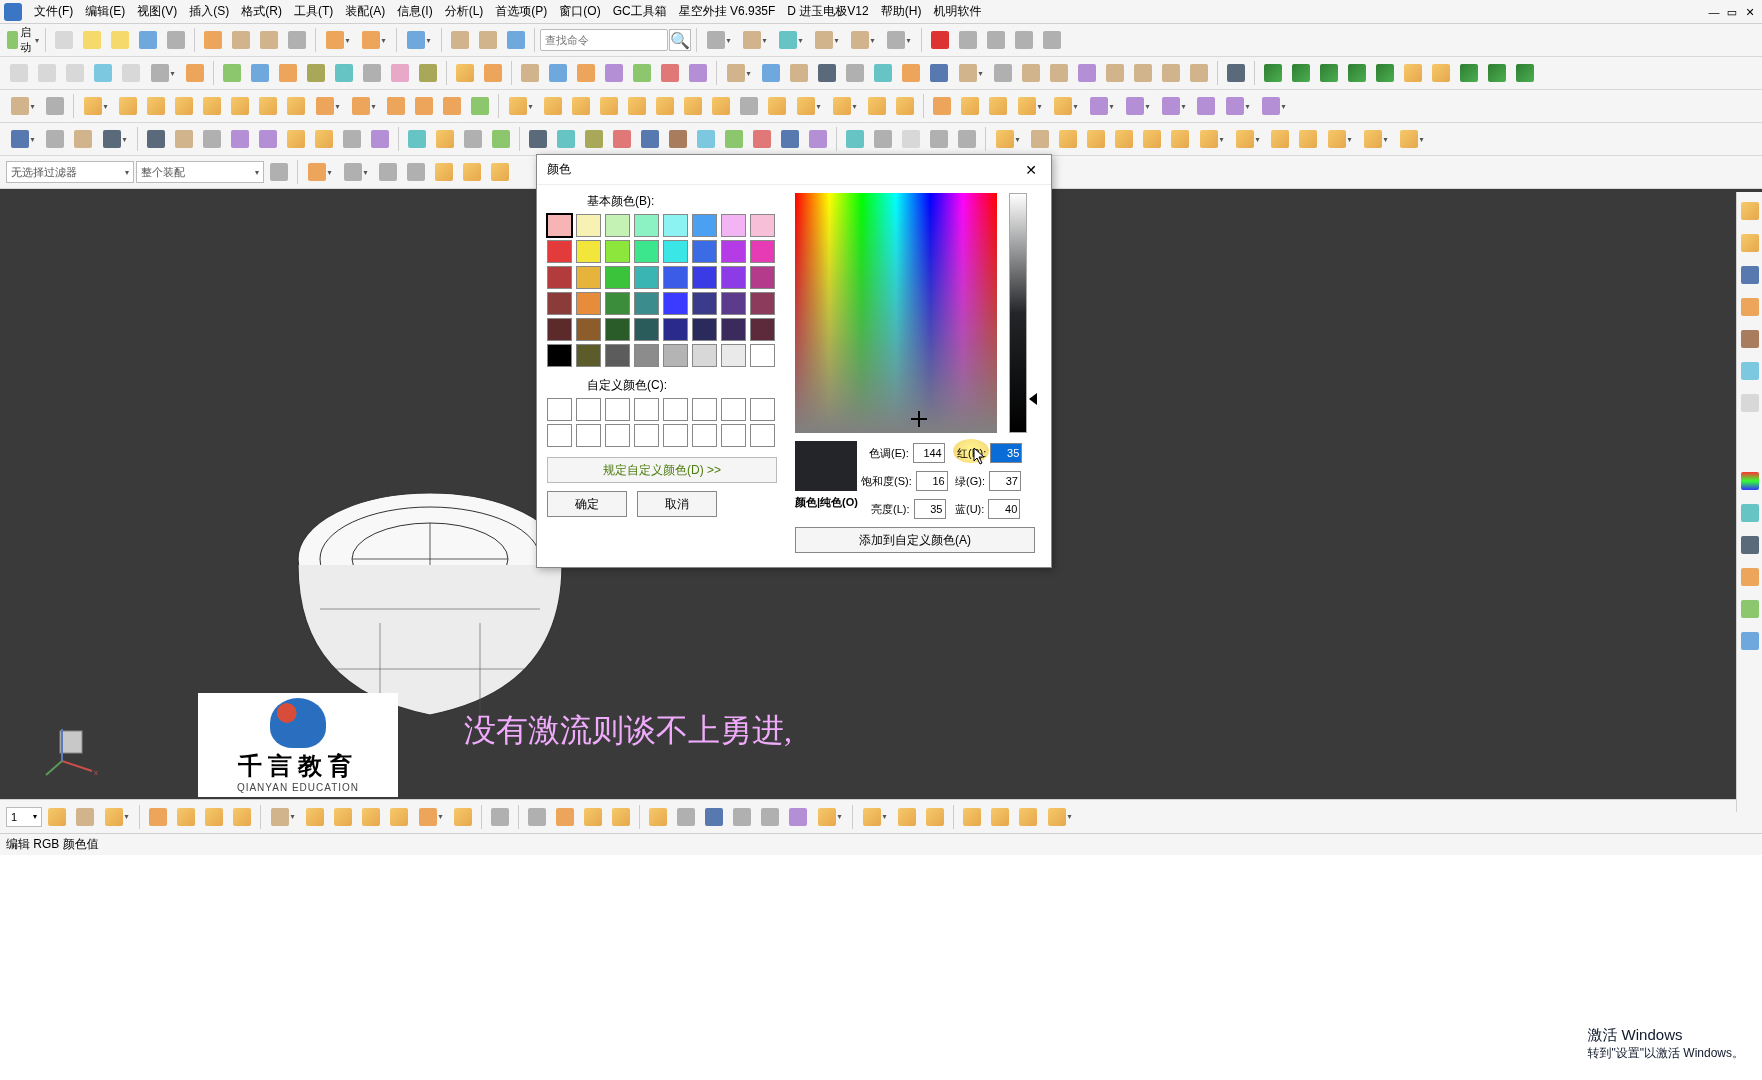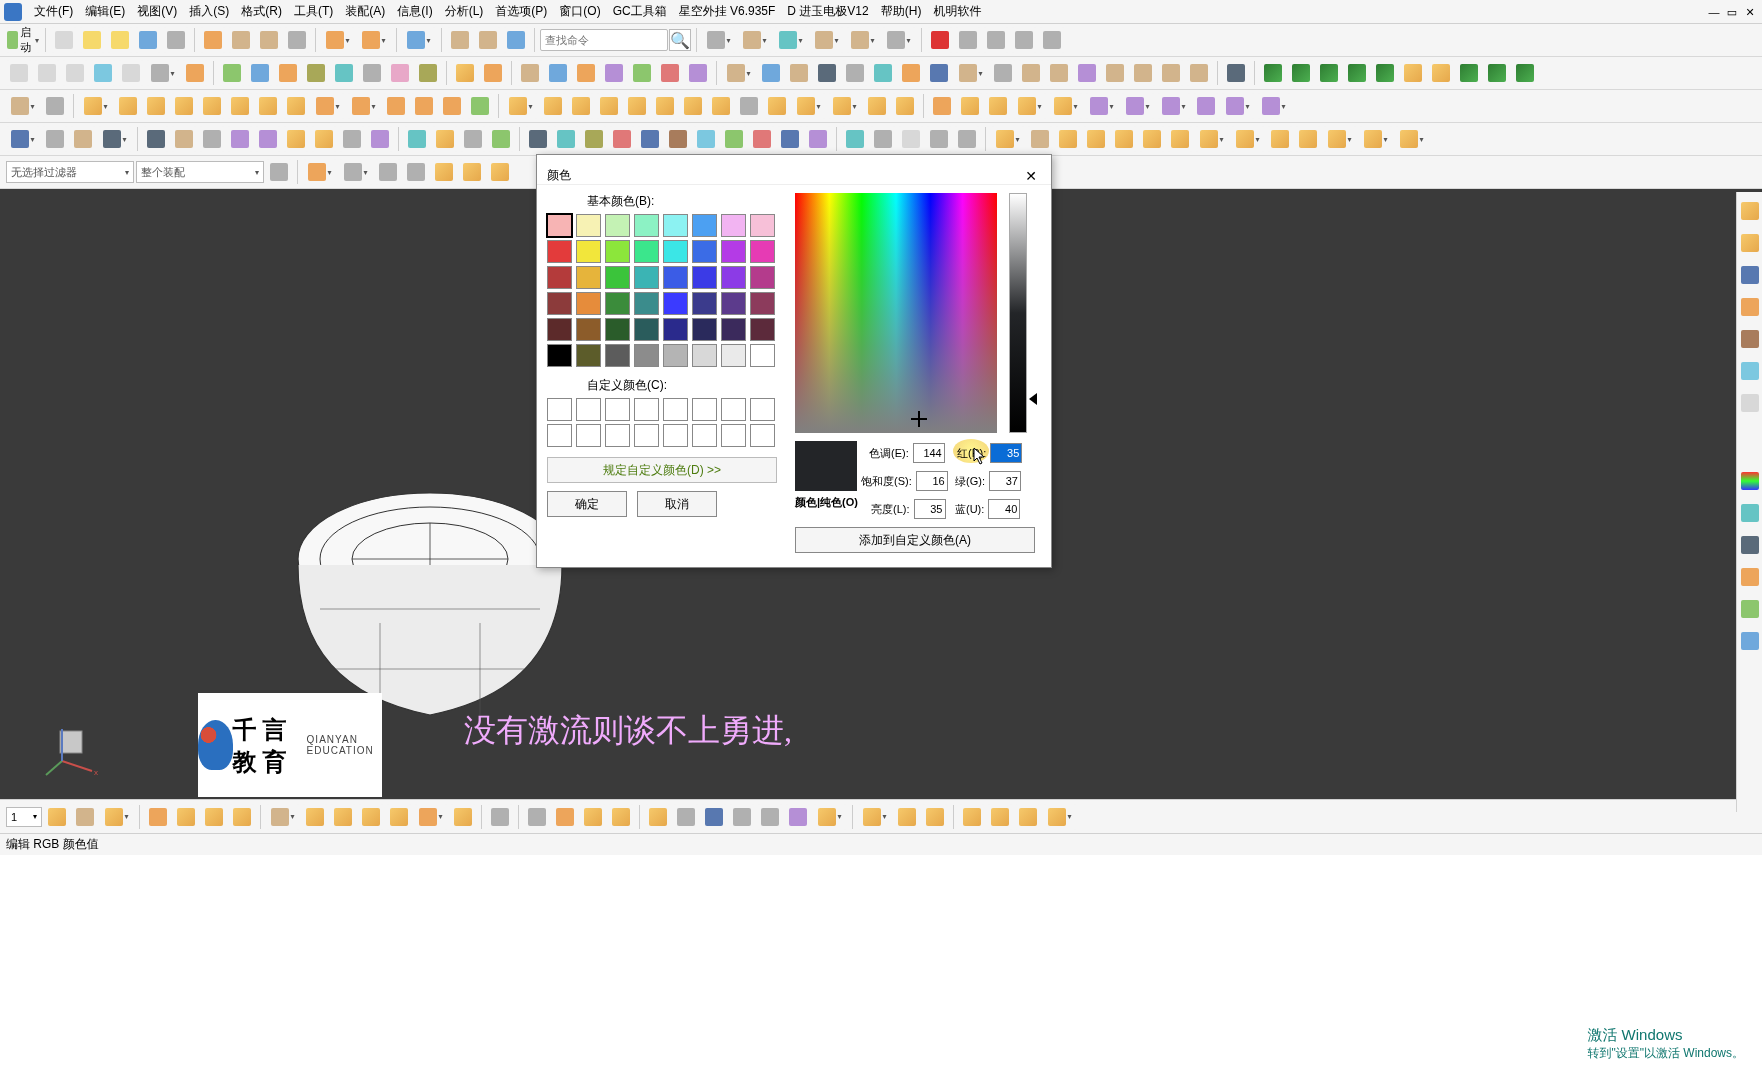--- a/index.html
+++ b/index.html
@@ -43,45 +43,45 @@
 .c-lightgray { background: #d8d8d8; }
 .c-olive { background: #a8a858; }
 .c-navy { background: #5878b0; }
 .c-excel { background: linear-gradient(135deg,#2e7d32,#4caf50); }
 .c-gold { background: linear-gradient(135deg,#f6c96b,#e6a84b); }
 
 
 .viewport { position: relative; background: #3a3a3a; height: 610px; overflow: hidden; }
 .model { position: absolute; left: 290px; top: 280px; width: 280px; height: 260px; }
 .coord { position: absolute; left: 42px; bottom: 18px; width: 60px; height: 60px; }
-.logo-card { position: absolute; left: 198px; bottom: 2px; width: 184px; height: 104px; background: #fff; display: flex; flex-direction: row; align-items: center; justify-content: center; }
+.logo-card { position: absolute; left: 198px; bottom: 2px; width: 200px; height: 104px; background: #fff; display: flex; flex-direction: column; align-items: center; justify-content: center; }
 .logo-card .glyph { width: 56px; height: 50px; background: radial-gradient(circle at 30% 30%, #d84d3a 0 18%, transparent 19%), linear-gradient(135deg,#2a6fbf,#2a6fbf); border-radius: 50% 50% 40% 40%; position: relative; }
 .logo-card .zh { font-size: 24px; font-weight: bold; margin-top: 2px; letter-spacing: 6px; }
 .logo-card .en { font-size: 10px; letter-spacing: 1px; color: #444; }
 .caption { position: absolute; color: #f0abfc; font-size: 32px; font-family: Liberation Serif, serif; }
 .cap1 { left: 464px; bottom: 46px; }
 .cap2 { left: 756px; bottom: 8px; }
 
 
 .right-bar { position: absolute; right: 0; top: 192px; width: 26px; background: #f5f5f5; border-left: 1px solid #d0d0d0; }
 .right-bar .rbtn { width: 24px; height: 26px; margin: 6px auto; display: flex; align-items: center; justify-content: center; }
 .right-bar .rbtn .ico { width: 18px; height: 18px; border-radius: 2px; }
 
 
 .bottom-bar { height: 34px; background: #f5f5f5; border-top: 1px solid #d0d0d0; display: flex; align-items: center; padding: 0 6px; gap: 2px; }
 .page-combo { width: 36px; height: 20px; border: 1px solid #bbb; background: #fff; font-size: 11px; display: flex; align-items: center; padding: 0 4px; }
 
 
 .status { height: 22px; background: #f5f5f5; border-top: 1px solid #d0d0d0; font-size: 12px; padding: 2px 6px; display: flex; align-items: center; }
-.activate { position: absolute; right: 18px; bottom: 18px; color: #0f766e; font-size: 15px; text-align: left; }
+.activate { position: absolute; right: 18px; bottom: 18px; color: #0f172a; font-size: 15px; text-align: left; }
 .activate .line2 { font-size: 12px; }
 
 
 .dialog { position: absolute; left: 536px; top: 154px; width: 516px; height: 414px; background: #fff; border: 1px solid #888; box-shadow: 2px 2px 8px rgba(0,0,0,.3); }
-.dlg-title { height: 30px; background: #fff; display: flex; align-items: flex-end; padding: 0 10px; border-bottom: 1px solid #eee; font-size: 12px; }
+.dlg-title { height: 30px; background: #fff; display: flex; align-items: center; padding: 0 10px; border-bottom: 1px solid #eee; font-size: 12px; }
 .dlg-title .close { margin-left: auto; font-size: 14px; cursor: pointer; width: 20px; text-align: center; }
 .dlg-body { padding: 8px 10px; font-size: 12px; display: flex; gap: 10px; }
 .dlg-left { width: 238px; }
 .dlg-left label { display: block; margin-bottom: 4px; margin-left: 40px; }
 .swatch-grid { display: grid; grid-template-columns: repeat(8, 26px); gap: 3px; margin-bottom: 10px; }
 .swatch { width: 25px; height: 23px; border: 1px solid #888; cursor: pointer; }
 .swatch.sel { outline: 2px solid #000; outline-offset: -1px; }
 .custom-grid { display: grid; grid-template-columns: repeat(8, 26px); gap: 3px; margin-bottom: 10px; }
 .custom-grid .swatch { background: #fff; }
 .define-btn { width: 230px; height: 26px; border: 1px solid #bbb; background: #f5f5f5; font-size: 12px; color: #4d7c0f; }

